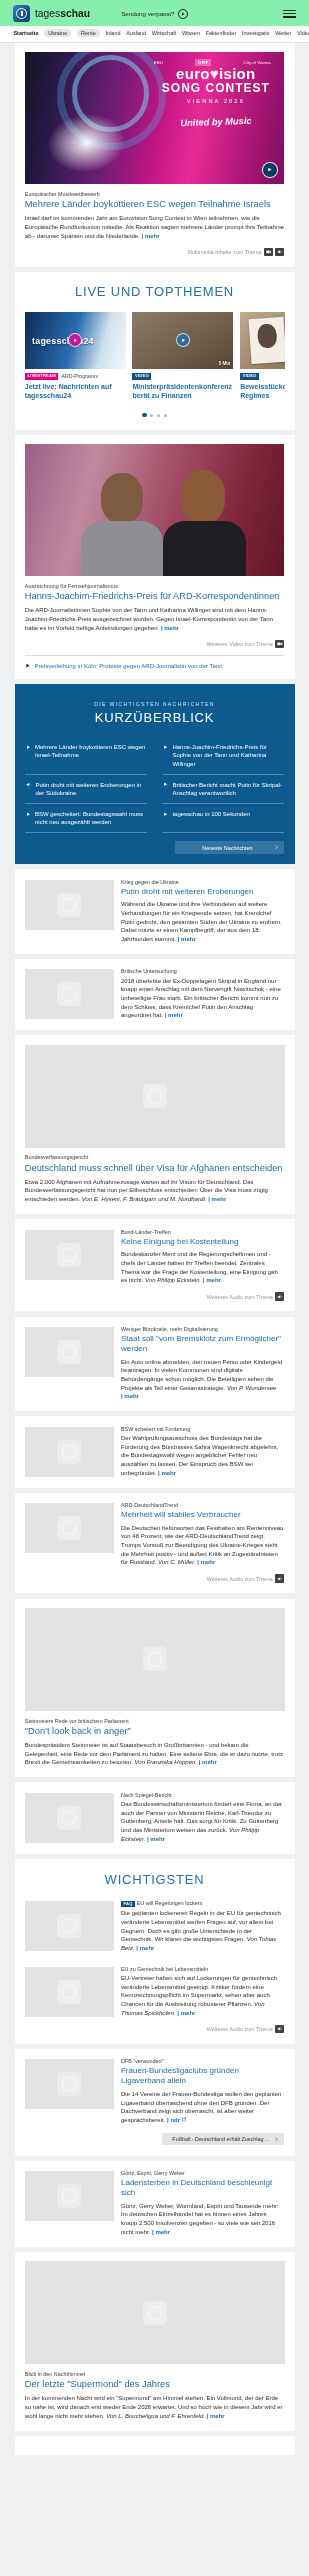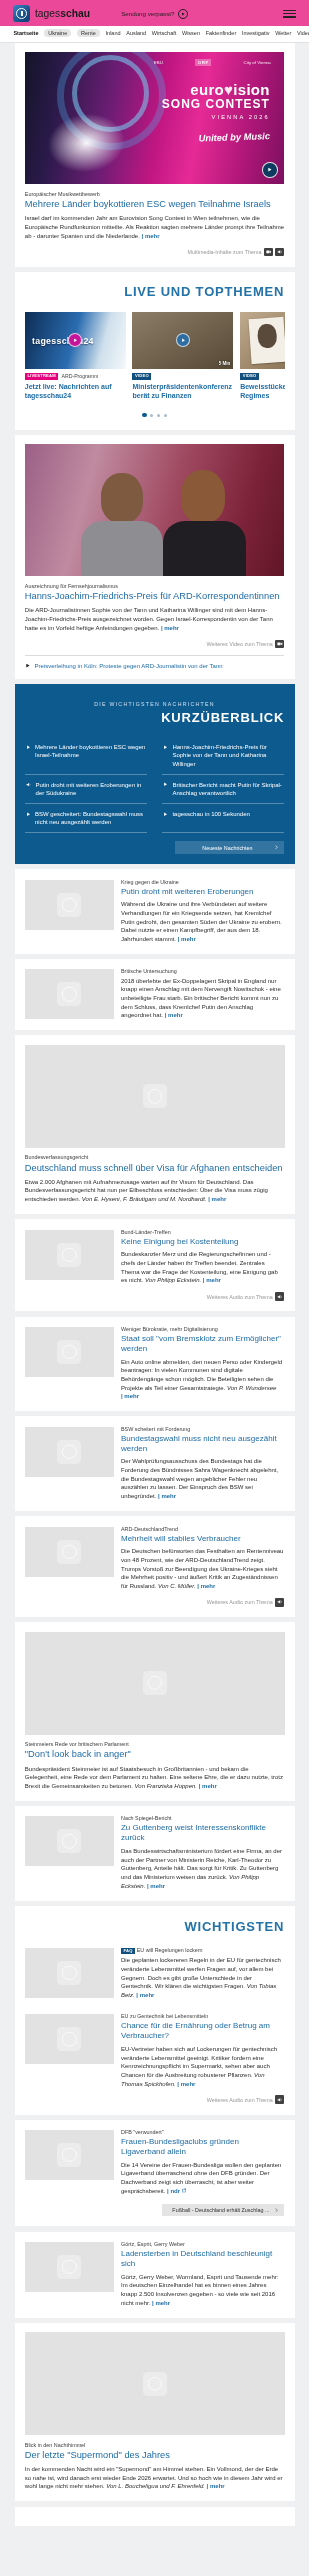--- a/index.html
+++ b/index.html
@@ -3,21 +3,21 @@
 <meta charset="utf-8">
 <style>
 *{box-sizing:border-box}
 html,body{margin:0;padding:0}
 body{background:#eef0f1;font-family:"Liberation Sans",sans-serif}
 .page{width:309px;margin:0 auto;background:#eef0f1;padding-bottom:5.2px}
 a{text-decoration:none;cursor:pointer}
 h1,h2,h3,h4,p{margin:0}
 
 
-header.top{background:#ec4899;border-bottom:0.5px solid #e2e2e2}
+header.top{background:#86efac;border-bottom:0.5px solid #e2e2e2}
 .hrow{display:flex;align-items:center;padding:5.2px 13.4px 3.6px;position:relative}
 .logo{width:17px;height:17px;border-radius:3.6px;background:linear-gradient(135deg,#3d85c6 0%,#13467e 75%);position:relative;flex:none}
 .logo::before{content:"";position:absolute;left:3.1px;top:3.1px;width:8.8px;height:8.8px;border:1.5px solid rgba(255,255,255,.95);border-radius:50%}
 .logo::after{content:"";position:absolute;left:7.7px;top:6.2px;width:2.1px;height:4.6px;background:#fff}
 .brand{margin-left:4.6px;font-size:10.3px;color:#1a1a1a}
 .brand .bl{font-weight:400}
 .brand .bb{font-weight:700}
 .sv{position:absolute;left:0;right:0;margin:auto;width:max-content;display:flex;align-items:center;gap:3.6px;font-size:6.2px;color:#1f1f1f}
 .svp{width:9.8px;height:9.8px;border:1px solid #1d1d1d;border-radius:50%;display:flex;align-items:center;justify-content:center}
 .burger{margin-left:auto;width:12.4px;display:flex;flex-direction:column;gap:2.1px;padding:1.5px 0}
@@ -44,37 +44,37 @@
 
 
 .ph{background:#e2e2e2;position:relative;flex:none}
 .ph::before{content:"";position:absolute;left:50%;top:50%;width:24px;height:24px;transform:translate(-50%,-50%);background:#ececec;border-radius:4.6px}
 .ph::after{content:"";position:absolute;left:50%;top:50%;width:12.4px;height:12.4px;transform:translate(-50%,-50%);border:1.5px solid #fbfbfb;border-radius:50%}
 .ph.w{width:89px;height:50px;margin-top:1px}
 .ph.b{width:260px;height:103px;margin-bottom:6.7px}
 
 
 .se{letter-spacing:1.3px;text-align:center;font-size:5.2px;color:#6b6b6b;margin:7.2px 0 3.1px}
-.st{text-align:right;font-size:13px;font-weight:700;letter-spacing:0.8px;color:#2372a8;margin:0 0 12.4px}
+.st{text-align:center;font-size:13px;font-weight:400;letter-spacing:0.8px;color:#2372a8;margin:0 0 12.4px}
 .c.blue .se{color:#cfe0ee}
 .c.blue .st{color:#fff}
 
 
 .btn{display:flex;align-items:center;width:109px;height:12.4px;background:#e4e4e4;color:#333;font-size:5.4px;padding:0 5.2px;margin:8.2px 0 0 auto;border:none}
 .btn span{flex:1;text-align:center}
 .btn.bl{background:rgba(255,255,255,.16);color:#fff}
 .btn.wide{width:122px}
 
 
 .hero{position:relative;height:132px;margin-bottom:6.7px;overflow:hidden;background:linear-gradient(100deg,#141428 0%,#2a1a4a 14%,#6d1d74 34%,#c01682 52%,#e62a96 66%,#b01778 84%,#7c1060 100%)}
 .ring{position:absolute;border-radius:50%}
 .r1{left:47px;top:3.1px;width:77px;height:77px;border:5.7px solid rgba(120,210,245,.55)}
 .r2{left:32px;top:-11.3px;width:109px;height:109px;border:7.2px solid rgba(80,170,230,.33)}
 .light{position:absolute;left:23px;bottom:12.4px;width:77px;height:58px;background:radial-gradient(closest-side,rgba(255,255,255,.96),rgba(255,255,255,.3) 70%,transparent);transform:rotate(-7deg)}
-.esc{position:absolute;right:14.4px;top:30px;text-align:right;color:#fff;line-height:1.04}
+.esc{position:absolute;right:14.4px;top:14px;text-align:center;color:#fff;line-height:1.04}
 .e1{font-size:15px;font-weight:700;letter-spacing:0.3px}
 .e1 .hv{color:#ffe9f1}
 .e2{font-size:12px;font-weight:700;letter-spacing:1px;text-transform:uppercase}
 .e3{font-size:5.7px;letter-spacing:2.1px;margin-top:4.6px}
 .e4{font-size:9.3px;font-style:italic;margin-top:13px;transform:rotate(-2deg);font-weight:700}
 .spon{position:absolute;top:6.7px;left:129px;right:13.4px;display:flex;justify-content:space-between;align-items:center;color:rgba(255,255,255,.9);font-size:4.4px}
 .spon .orf{background:rgba(255,255,255,.3);padding:1px 2.6px;font-weight:700;letter-spacing:0.5px}
 .hplay{position:absolute;right:6.7px;bottom:6.7px;width:15.5px;height:15.5px;border-radius:50%;background:#0e3a5f;border:1px solid rgba(255,255,255,.85);display:flex;align-items:center;justify-content:center}
 
 
@@ -384,21 +384,20 @@
       <p class="bd"><span>Ein Auto online abmelden, den neuen Perso oder Kindergeld beantragen: In vielen Kommunen sind digitale Behördengänge schon möglich. Die Beteiligten sehen die Projekte als Teil einer Gesamtstrategie.</span> <i>Von P. Wundersee</i> <a class="mehr">mehr</a></p>
     </div>
   </div>
 </section>
 
 <section class="c">
   <div class="tr">
     <div class="ph w"></div>
     <div class="tc">
       <p class="tl">BSW scheitert mit Forderung</p>
-      <h3 class="hd h2">Bundestagswahl muss nicht neu ausgezählt werden</h3>
       <p class="bd"><span>Der Wahlprüfungsausschuss des Bundestags hat die Forderung des Bündnisses Sahra Wagenknecht abgelehnt, die Bundestagswahl wegen angeblicher Fehler neu auszählen zu lassen. Der Einspruch des BSW sei unbegründet.</span> <a class="mehr">mehr</a></p>
     </div>
   </div>
 </section>
 
 <section class="c">
   <div class="tr">
     <div class="ph w"></div>
     <div class="tc">
       <p class="tl">ARD-DeutschlandTrend</p>
@@ -422,40 +421,38 @@
   <p class="tl">Steinmeiers Rede vor britischem Parlament</p>
   <h2 class="hd h1">"Don't look back in anger"</h2>
   <p class="bd"><span>Bundespräsident Steinmeier ist auf Staatsbesuch in Großbritannien - und bekam die Gelegenheit, eine Rede vor dem Parlament zu halten. Eine seltene Ehre, die er dazu nutzte, trotz Brexit die Gemeinsamkeiten zu betonen.</span> <i>Von Franziska Hoppen.</i> <a class="mehr">mehr</a></p>
 </section>
 
 <section class="c">
   <div class="tr">
     <div class="ph w"></div>
     <div class="tc">
       <p class="tl">Nach Spiegel-Bericht</p>
-      <h3 class="hd h2">Zu Guttenberg weist Interessenskonflikte zurück</h3>
       <p class="bd"><span>Das Bundeswirtschaftsministerium fördert eine Firma, an der auch der Partner von Ministerin Reiche, Karl-Theodor zu Guttenberg, Anteile hält. Das sorgt für Kritik. Zu Guttenberg und das Ministerium weisen das zurück.</span> <i>Von Philipp Eckstein.</i> <a class="mehr">mehr</a></p>
     </div>
   </div>
 </section>
 
 <section class="c">
   <h2 class="st" style="margin-top:4.1px">WICHTIGSTEN</h2>
   <div class="tr">
     <div class="ph w"></div>
     <div class="tc">
       <p class="tl"><span class="bdg">FAQ</span> <span>EU will Regelungen lockern</span></p>
       <p class="bd"><span>Die geplanten lockereren Regeln in der EU für gentechnisch veränderte Lebensmittel werfen Fragen auf, vor allem bei Gegnern. Doch es gibt große Unterschiede in der Gentechnik. Wir klären die wichtigsten Fragen.</span> <i>Von Tobias Betz.</i> <a class="mehr">mehr</a></p>
     </div>
   </div>
   <div class="tr" style="margin-top:13.4px">
     <div class="ph w"></div>
     <div class="tc">
       <p class="tl">EU zu Gentechnik bei Lebensmitteln</p>
-      <h3 class="hd h2">Chance für die Ernährung oder Betrug am Verbraucher?</h3>
       <p class="bd"><span>EU-Vertreter haben sich auf Lockerungen für gentechnisch veränderte Lebensmittel geeinigt. Kritiker fordern eine Kennzeichnungspflicht im Supermarkt, sehen aber auch Chancen für die Ausbreitung robusterer Pflanzen.</span> <i>Von Thomas Spickhofen.</i> <a class="mehr">mehr</a></p>
     </div>
   </div>
   <div class="nr">
     <span>Weiteres Audio zum Thema</span>
     <span class="ib">
           <svg width="5.7" height="5.7" viewBox="0 0 16 16">
             <path d="M2 6h3l4-3v10l-4-3H2z" fill="#fff"></path>
             <path d="M11 5c1.6 1.7 1.6 4.3 0 6" stroke="#fff" fill="none" stroke-width="1.4"></path>
           </svg>

